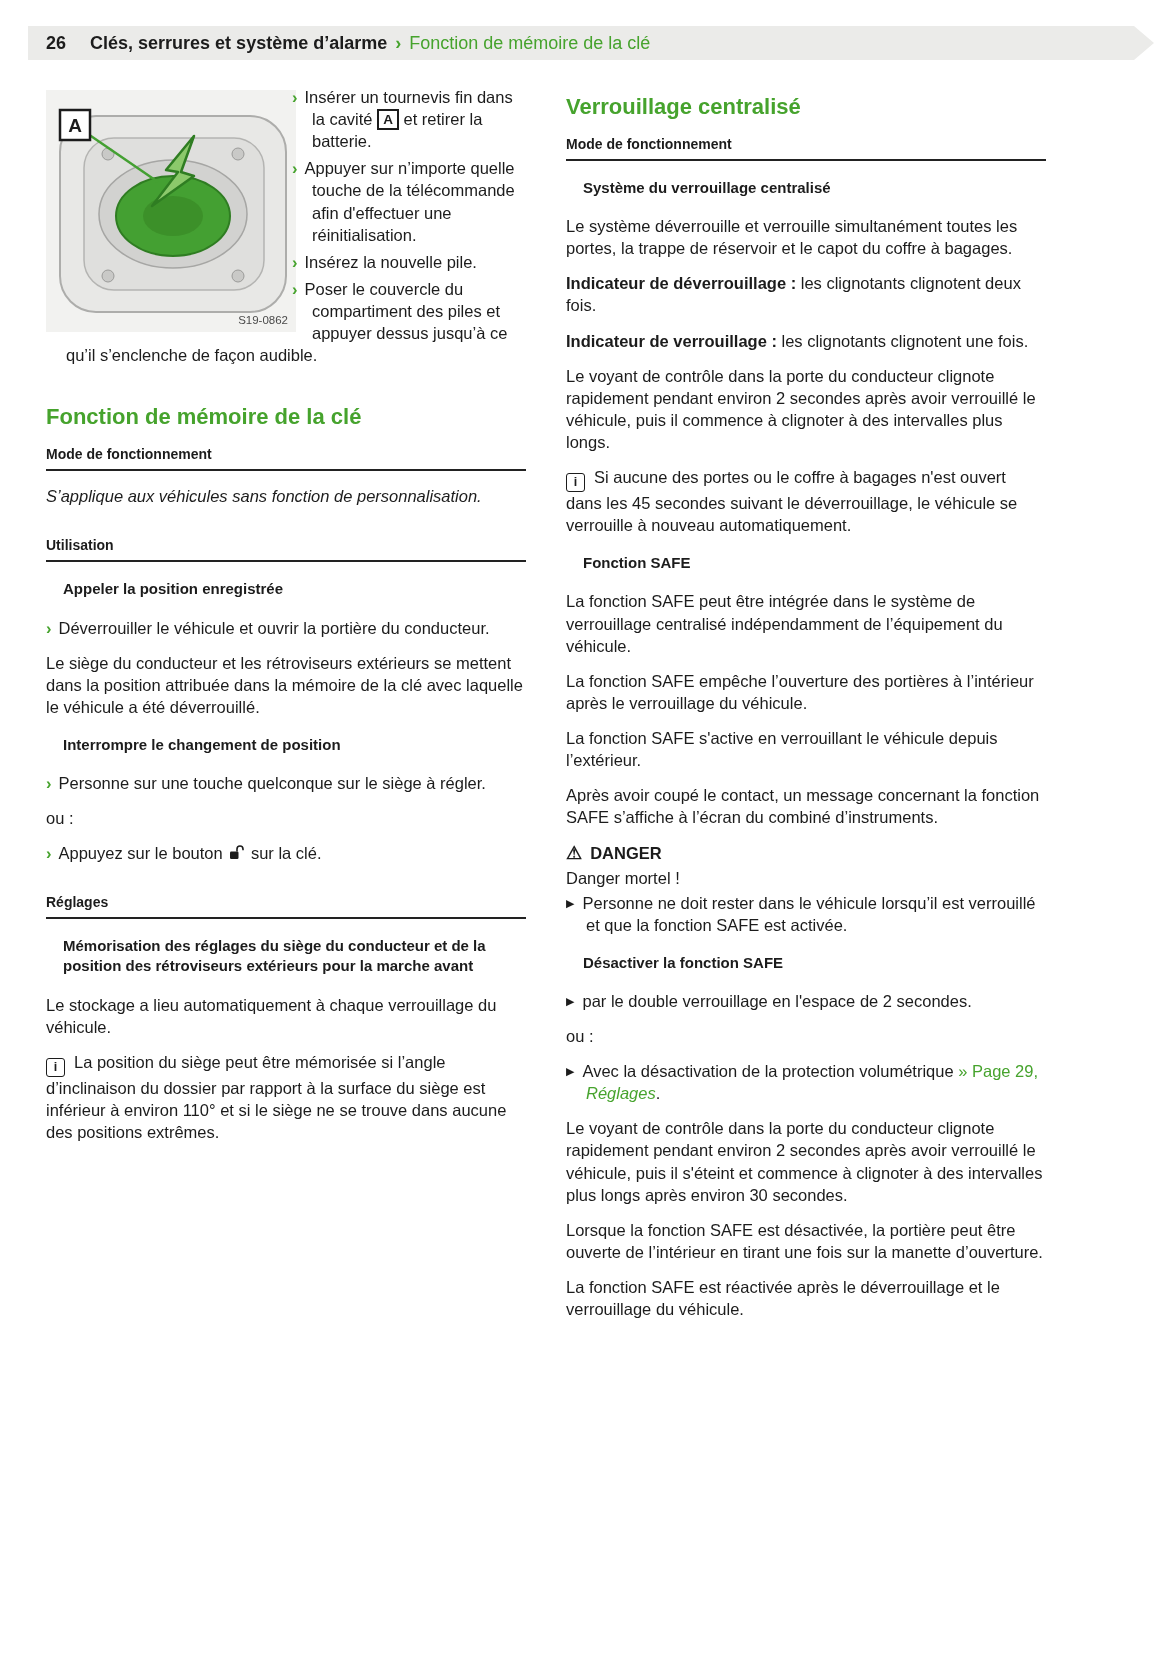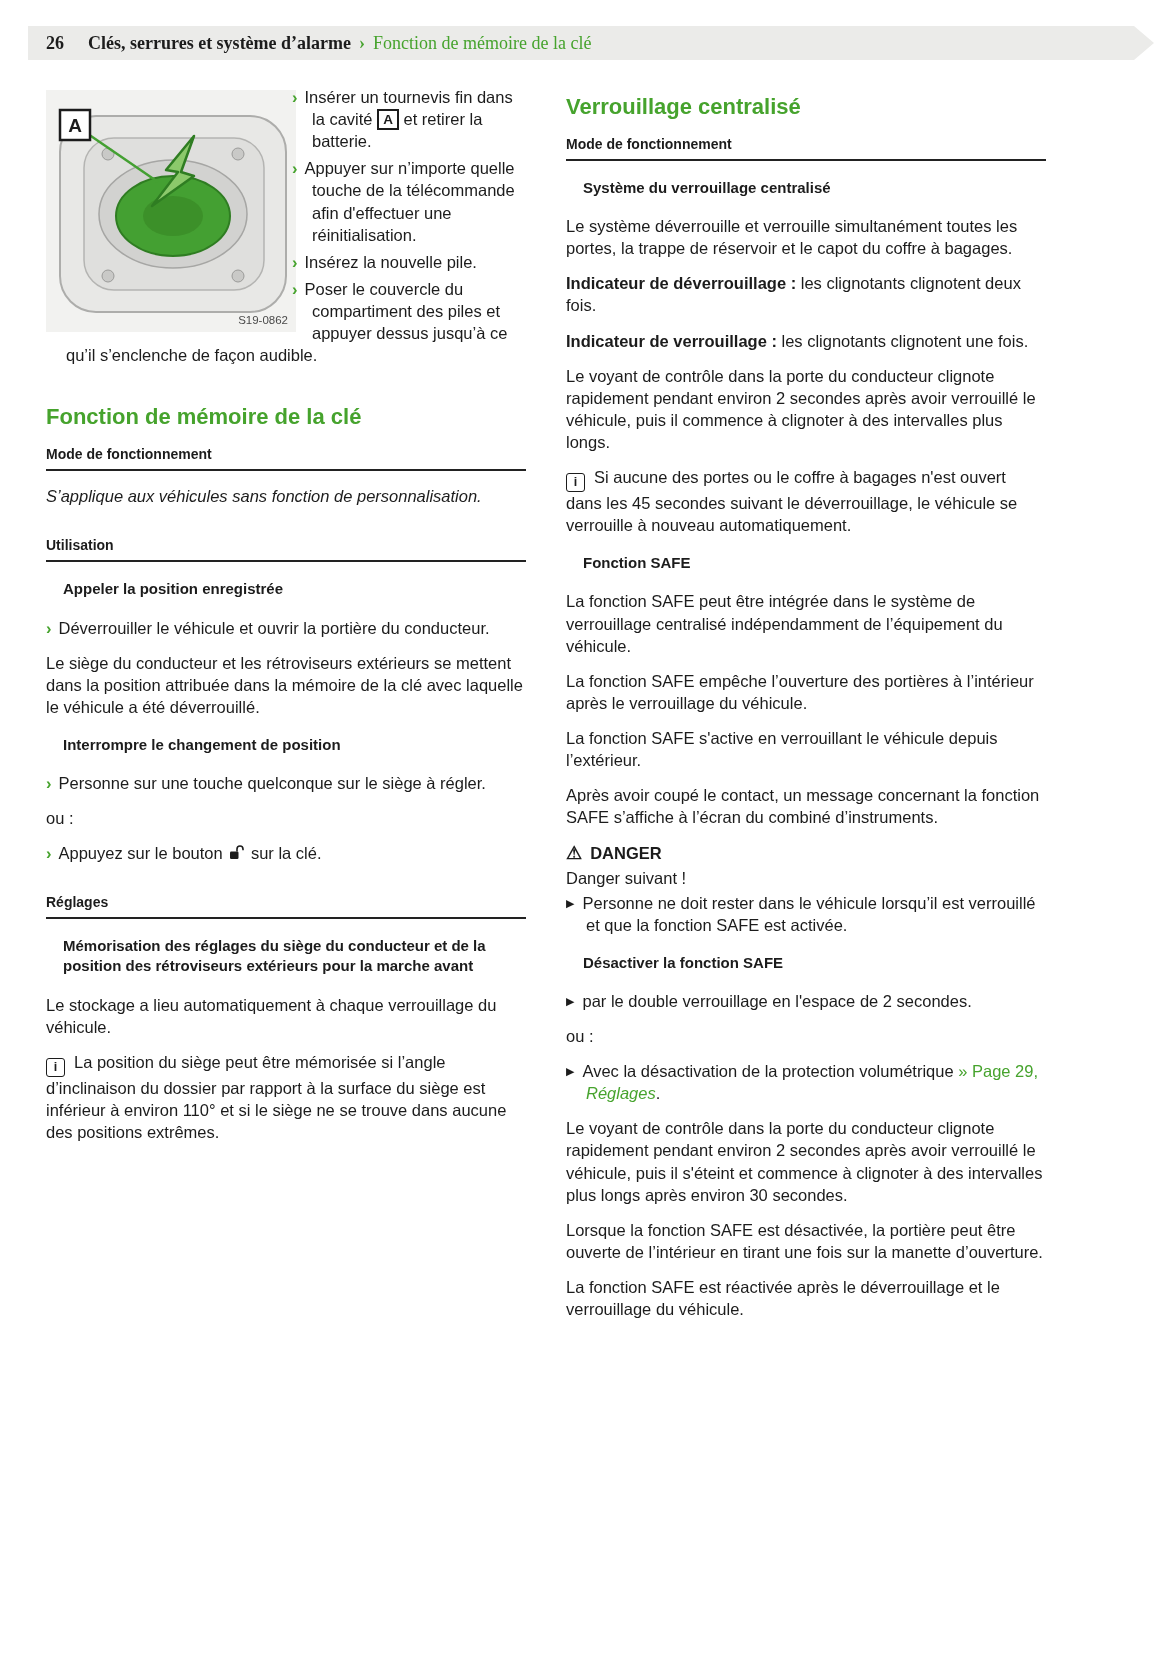--- a/index.html
+++ b/index.html
@@ -6,21 +6,20 @@
   html, body { margin: 0; padding: 0; }
   body {
     width: 1166px; min-height: 1654px; background: #ffffff;
     font-family: "Liberation Sans", sans-serif; color: #1c1c1c;
   }
   
   .topbar {
     margin: 26px 12px 0 28px; height: 34px; background: #ebebe9;
     display: flex; align-items: center; padding-left: 18px; font-size: 18px;
     clip-path: polygon(0 0, calc(100% - 20px) 0, 100% 50%, calc(100% - 20px) 100%, 0 100%);
-    font-family: Liberation Serif, serif;
   }
   .topbar .pagenum { font-weight: bold; margin-right: 24px; }
   .topbar .chapter { font-weight: bold; }
   .topbar .sep { color: #46a32d; font-weight: bold; margin: 0 8px; }
   .topbar .section { color: #46a32d; }
   
   .cols { display: flex; gap: 40px; padding: 26px 120px 40px 46px; }
   .col { width: 480px; flex: 0 0 480px; }
   p { margin: 0 0 13px; font-size: 16.5px; line-height: 1.34; }
   .italic { font-style: italic; }
@@ -158,21 +157,21 @@
       <p class="bh">Fonction SAFE</p>
       <p>La fonction SAFE peut être intégrée dans le système de verrouillage centralisé indépendamment de l’équipement du véhicule.</p>
 
       <p>La fonction SAFE empêche l’ouverture des portières à l’intérieur après le verrouillage du véhicule.</p>
 
       <p>La fonction SAFE s'active en verrouillant le véhicule depuis l’extérieur.</p>
 
       <p>Après avoir coupé le contact, un message concernant la fonction SAFE s’affiche à l’écran du combiné d’instruments.</p>
 
       <p class="danger-h"><span class="warn">⚠</span><span>DANGER</span></p>
-      <p style="margin-bottom:2px">Danger suivant !</p>
+      <p style="margin-bottom:2px">Danger mortel !</p>
       <p class="li li-sp"><span class="tri">▶</span><span>Personne ne doit rester dans le véhicule lorsqu’il est verrouillé et que la fonction SAFE est activée.</span></p>
 
       <p class="bh">Désactiver la fonction SAFE</p>
       <p class="li li-sp"><span class="tri">▶</span><span>par le double verrouillage en l'espace de 2 secondes.</span></p>
 
       <p>ou :</p>
 
       <p class="li li-sp"><span class="tri">▶</span><span>Avec la désactivation de la protection volumétrique </span><a href="#" class="xref"><span>» Page 29, </span><i>Réglages</i></a><span>.</span></p>
 
       <p>Le voyant de contrôle dans la porte du conducteur clignote rapidement pendant environ 2 secondes après avoir verrouillé le véhicule, puis il s'éteint et commence à clignoter à des intervalles plus longs après environ 30 secondes.</p>

